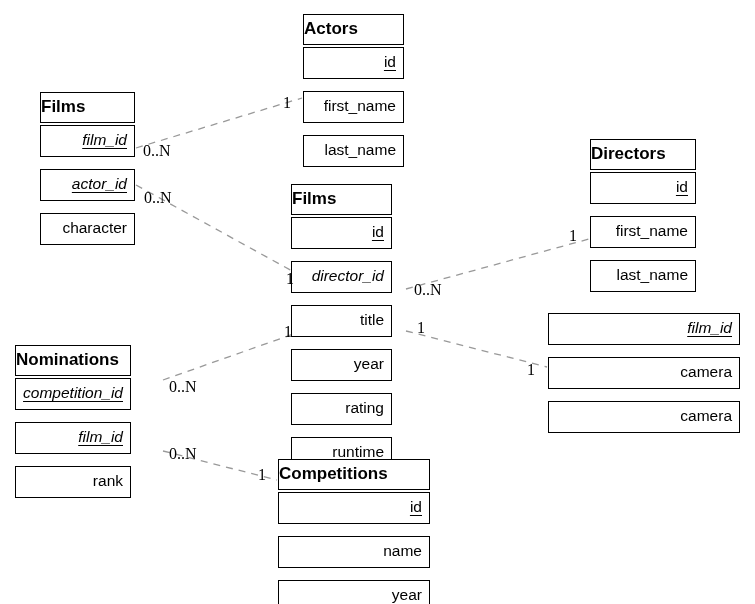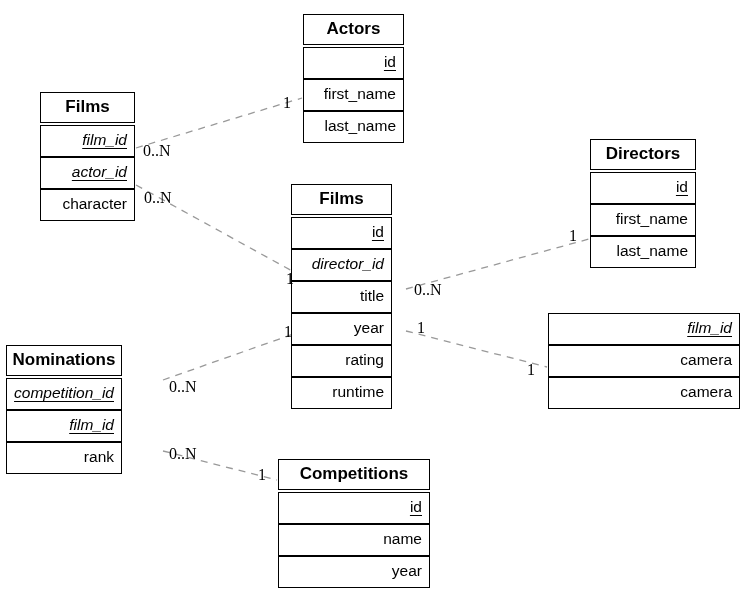--- a/index.html
+++ b/index.html
@@ -7,27 +7,27 @@
   body { position:relative; font-family:"Liberation Sans", sans-serif; color:#000; }
 
   .canvas { position:absolute; left:0; top:0; width:755px; height:604px; }
 
   svg.connectors { position:absolute; left:0; top:0; width:755px; height:604px; }
   svg.connectors line { stroke:#999999; stroke-width:1.3; stroke-dasharray:7 6; }
 
   .entity { position:absolute; }
   .entity .hdr {
     height:31px; border:1.5px solid #000; background:#fff;
-    font-weight:bold; font-size:17px; text-align:center; line-height:27px;
+    font-weight:bold; font-size:17px; line-height:27px;
     margin-bottom:2px;
   }
   .entity .row {
     height:32px; border:1.5px solid #000; background:#fff;
     font-size:15.5px; text-align:right; line-height:28px;
-    padding-right:7px; margin-bottom:0; white-space:nowrap; overflow:hidden;
+    padding-right:7px; margin-bottom:12px; white-space:nowrap; overflow:hidden;
   }
   .entity .row:last-child { margin-bottom:12px; }
   .pk   { text-decoration:underline; text-underline-offset:3px; }
   .fk   { font-style:italic; }
   .pkfk { font-style:italic; text-decoration:underline; text-underline-offset:3px; }
 
   .card {
     position:absolute; font-family:"Liberation Serif", serif;
     font-size:16px; line-height:16px; color:#000; white-space:nowrap;
   }
@@ -70,21 +70,21 @@
     <div class="row">runtime</div>
   </div>
 
   <div class="entity" style="left:590px; top:139px; width:106px">
     <div class="hdr">Directors</div>
     <div class="row pk">id</div>
     <div class="row">first_name</div>
     <div class="row">last_name</div>
   </div>
 
-  <div class="entity" style="left:6px; top:345px; width:116px">
+  <div class="entity" style="left:15px; top:345px; width:116px">
     <div class="hdr">Nominations</div>
     <div class="row pkfk">competition_id</div>
     <div class="row pkfk">film_id</div>
     <div class="row">rank</div>
   </div>
 
   <div class="entity" style="left:548px; top:313px; width:192px">
     <div class="row pkfk">film_id</div>
     <div class="row">camera</div>
     <div class="row">camera</div>

